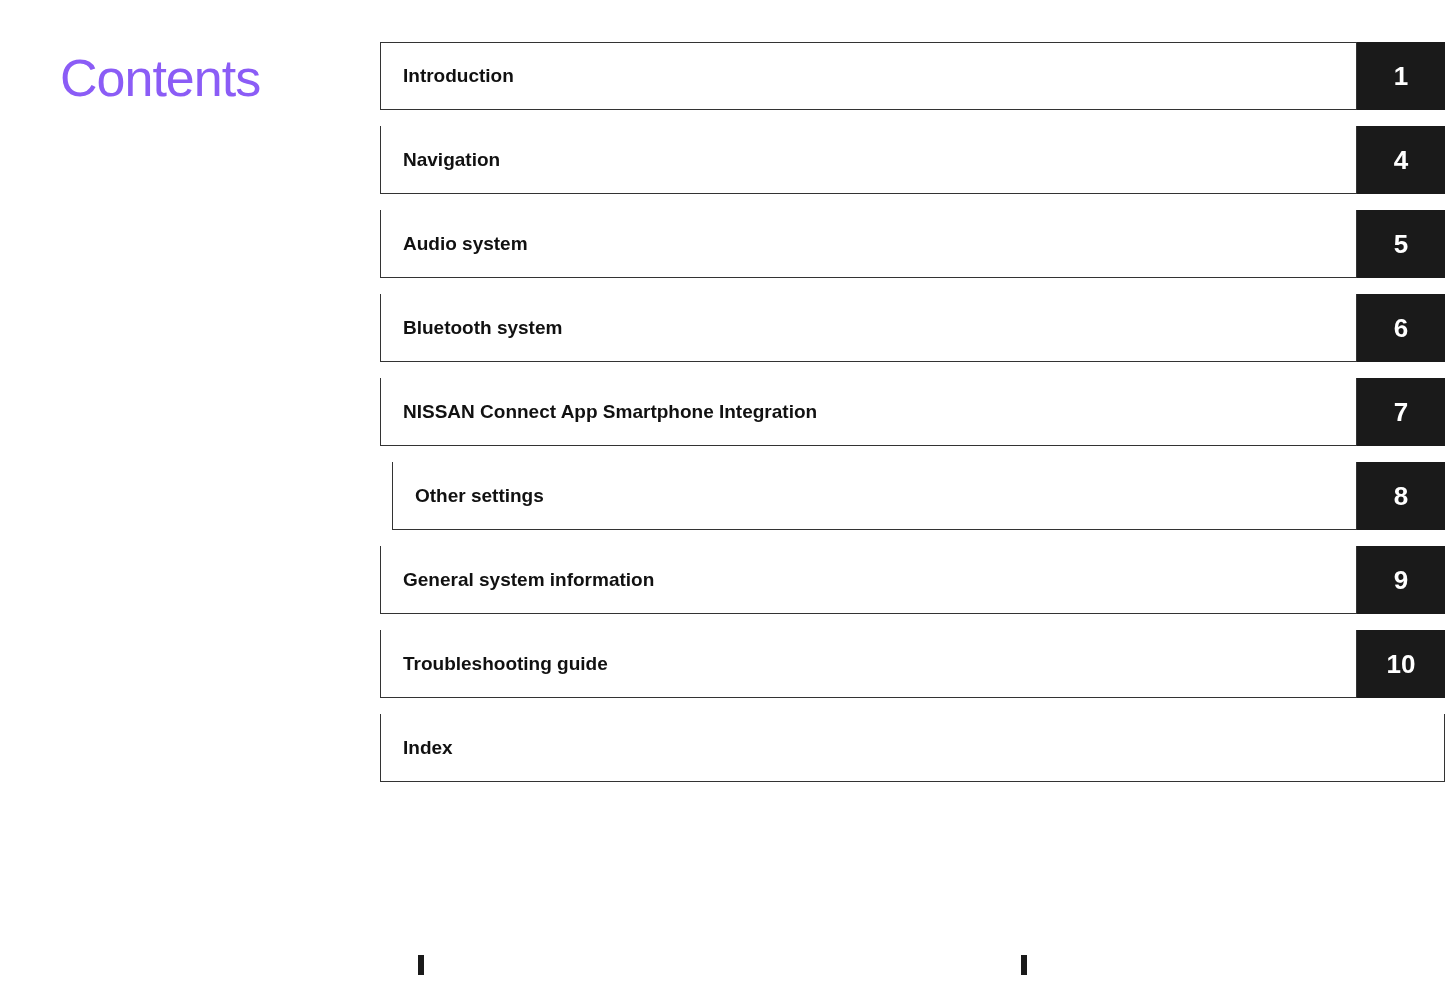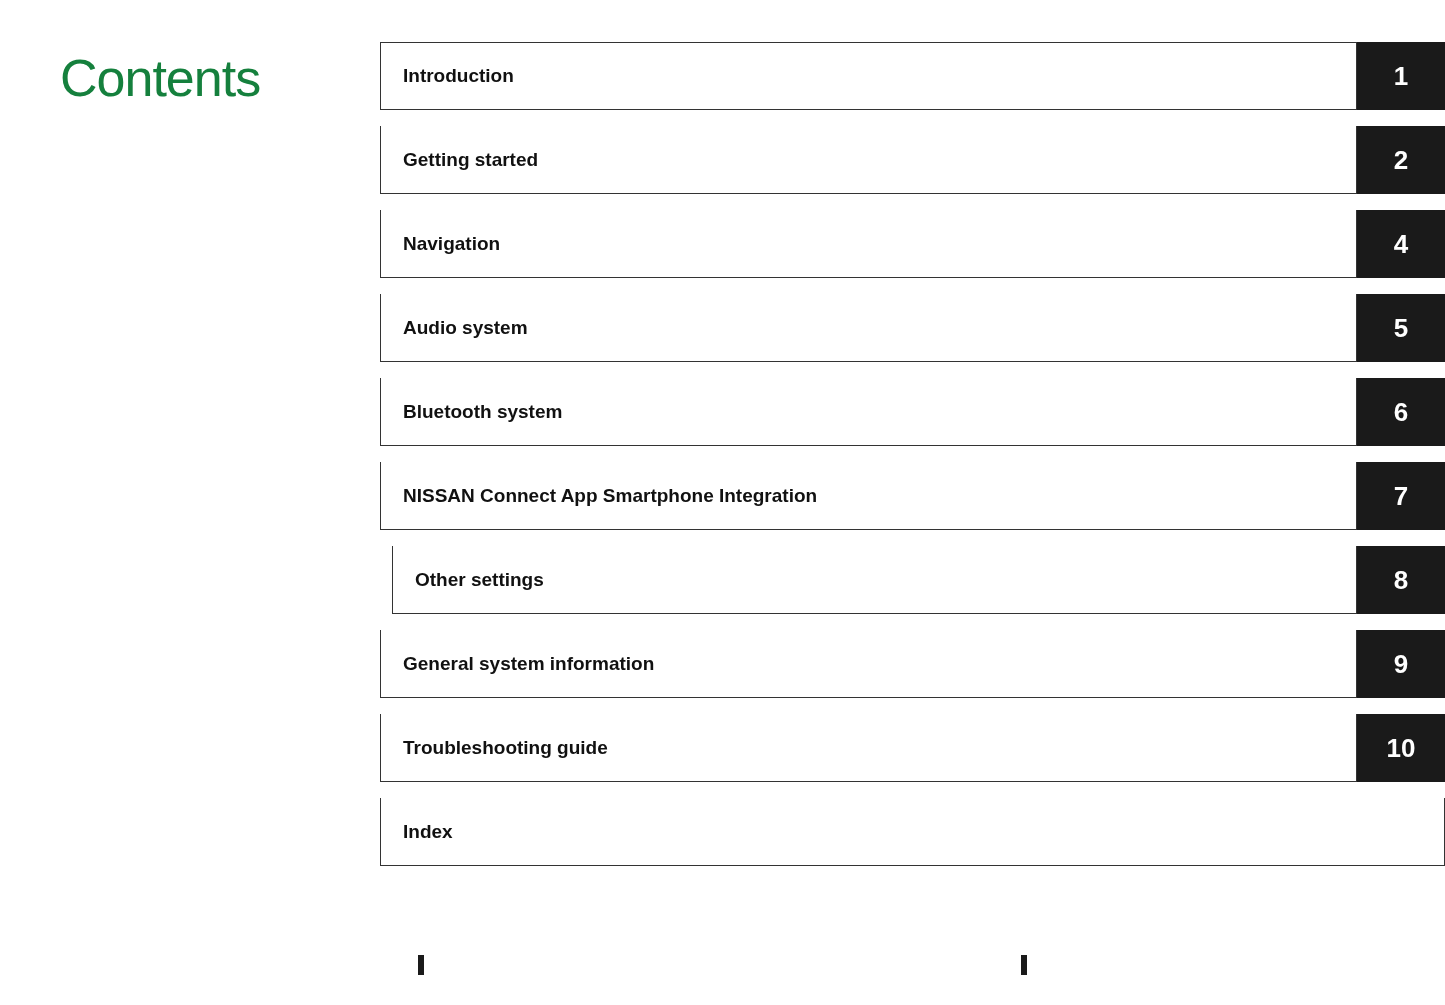--- a/index.html
+++ b/index.html
@@ -23,21 +23,21 @@
       background: #ffffff;
       padding: 40px 0;
     }
 
     .contents-title {
       position: absolute;
       top: 48px;
       left: 60px;
       font-size: 52px;
       font-weight: 300;
-      color: #15803d;
+      color: #8b5cf6;
       letter-spacing: -1px;
     }
 
     .toc-wrapper {
       position: absolute;
       top: 42px;
       left: 380px;
       right: 0;
       display: flex;
       flex-direction: column;
@@ -109,24 +109,20 @@
 <div class="page-container">
 
   <h1 class="contents-title">Contents</h1>
 
   <div class="toc-wrapper" id="toc-container">
   <div class="toc-row">
         <div class="toc-label" style="border-top: 1.5px solid rgb(51, 51, 51);">Introduction</div>
         <div class="toc-number">1</div>
       </div>
       <div class="toc-row">
-        <div class="toc-label" style="border-top: none;">Getting started</div>
-        <div class="toc-number">2</div>
-      </div>
-      <div class="toc-row">
         <div class="toc-label" style="border-top: none;">Navigation</div>
         <div class="toc-number">4</div>
       </div>
       <div class="toc-row">
         <div class="toc-label" style="border-top: none;">Audio system</div>
         <div class="toc-number">5</div>
       </div>
       <div class="toc-row">
         <div class="toc-label" style="border-top: none;">Bluetooth system</div>
         <div class="toc-number">6</div>

